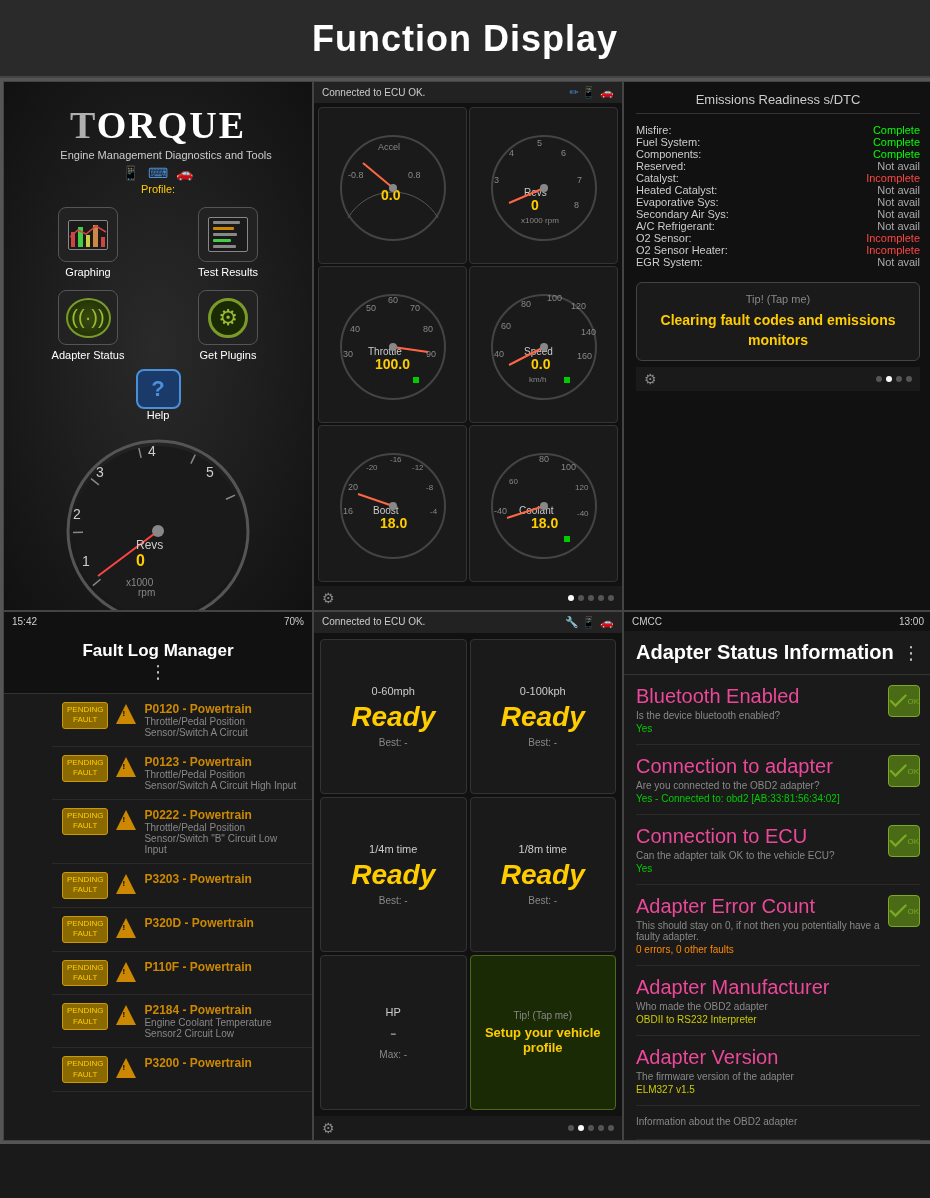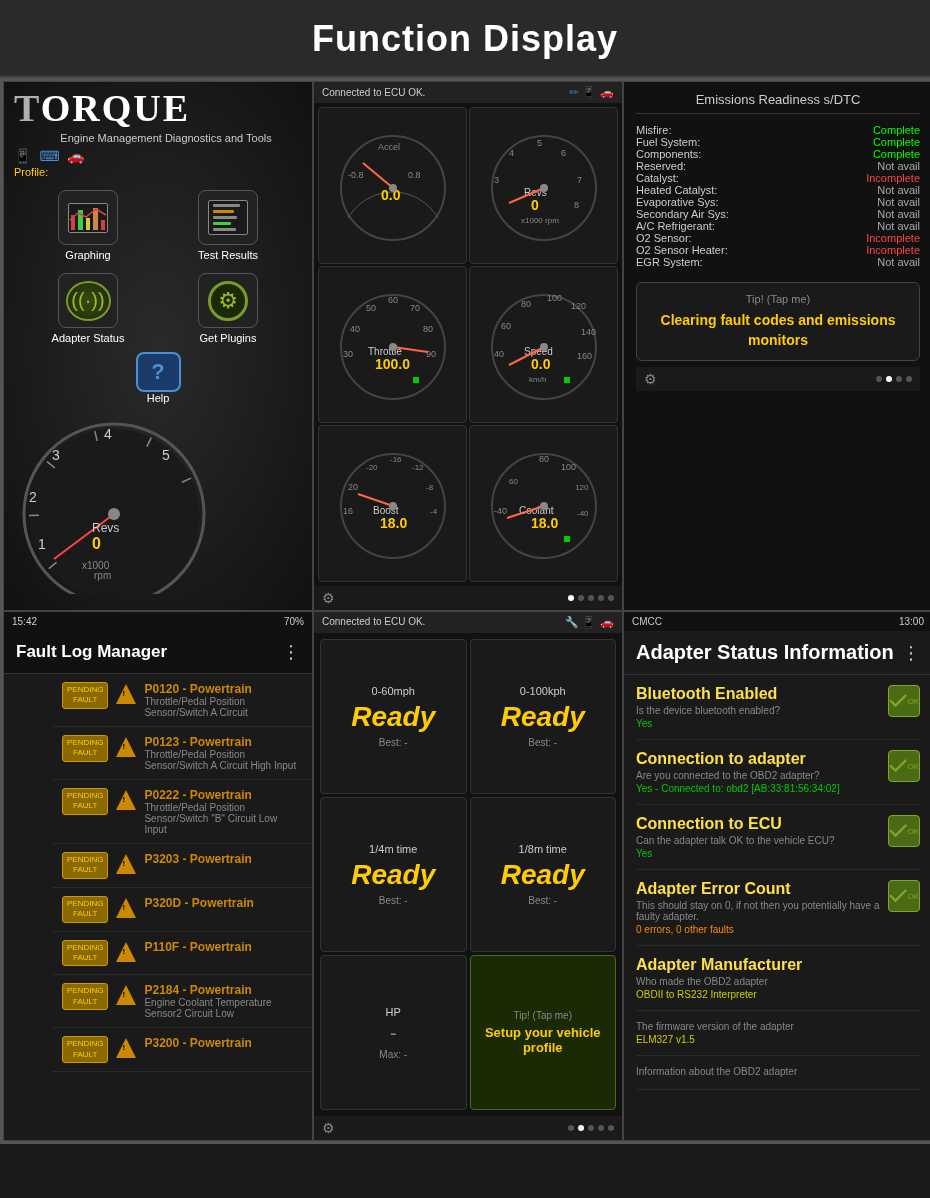--- a/index.html
+++ b/index.html
@@ -40,21 +40,22 @@
       border: 1px solid #444;
       overflow: hidden;
       position: relative;
     }
 
     
     .panel-torque {
       background: radial-gradient(ellipse at center, #2a2a2a 0%, #111 100%);
       display: flex;
       flex-direction: column;
-      padding: 4px 10px 10px;
+      align-items: center;
+      padding: 21px 10px 10px;
     }
     .torque-logo {
       font-size: 38px;
       font-weight: bold;
       color: #fff;
       letter-spacing: 2px;
       font-family: Georgia, serif;
     }
     .torque-logo span { color: #b0b0b0; }
     .torque-subtitle {
@@ -289,20 +290,21 @@
       font-size: 10px;
       color: #ccc;
     }
     .faultlog-header {
       background: #111;
       padding: 10px 12px;
       display: flex;
       justify-content: space-between;
       align-items: center;
       border-bottom: 1px solid #333;
+      flex-direction: column;
     }
     .faultlog-title {
       color: #fff;
       font-size: 17px;
       font-weight: bold;
     }
     .menu-dots { color: #ccc; font-size: 18px; }
 
     .fault-list {
       flex: 1;
@@ -422,23 +424,23 @@
     .adapter-content { flex: 1; padding: 0 12px; overflow-y: auto; }
     .adapter-item {
       padding: 10px 0;
       border-bottom: 1px solid #2a2a2a;
       display: flex;
       justify-content: space-between;
       align-items: flex-start;
     }
     .adapter-item-left { flex: 1; }
     .adapter-item-title {
-      color: #fde047;
-      font-size: 16px;
-      font-weight: bold;
+      color: #ec4899;
+      font-size: 20px;
+      font-weight: normal;
       margin-bottom: 2px;
     }
     .adapter-item-desc {
       color: #888;
       font-size: 10px;
       margin-bottom: 2px;
     }
     .adapter-item-value {
       font-size: 10px;
     }
@@ -995,20 +997,21 @@
         </div>
         <div class="adapter-item">
           <div class="adapter-item-left">
             <div class="adapter-item-title">Adapter Manufacturer</div>
             <div class="adapter-item-desc">Who made the OBD2 adapter</div>
             <div class="adapter-item-value val-yellow">OBDII to RS232 Interpreter</div>
           </div>
         </div>
         <div class="adapter-item">
           <div class="adapter-item-left">
+            <div class="adapter-item-title">Adapter Version</div>
             <div class="adapter-item-desc">The firmware version of the adapter</div>
             <div class="adapter-item-value val-yellow">ELM327 v1.5</div>
           </div>
         </div>
         <div class="adapter-item">
           <div class="adapter-item-left">
             <div class="adapter-item-desc">Information about the OBD2 adapter</div>
             <div class="adapter-item-value val-green"></div>
           </div>
         </div>

